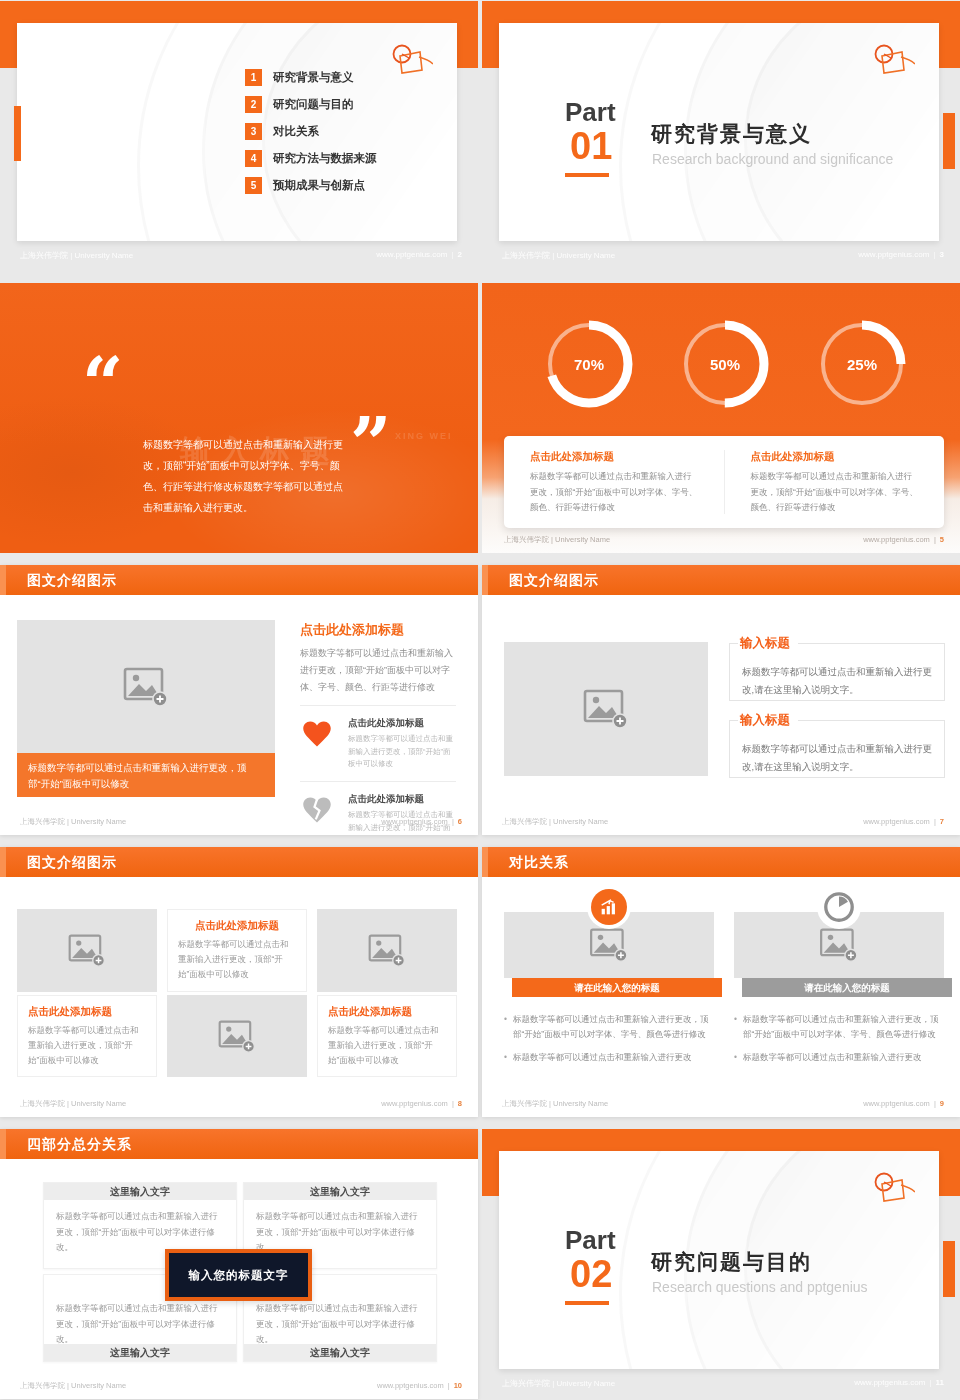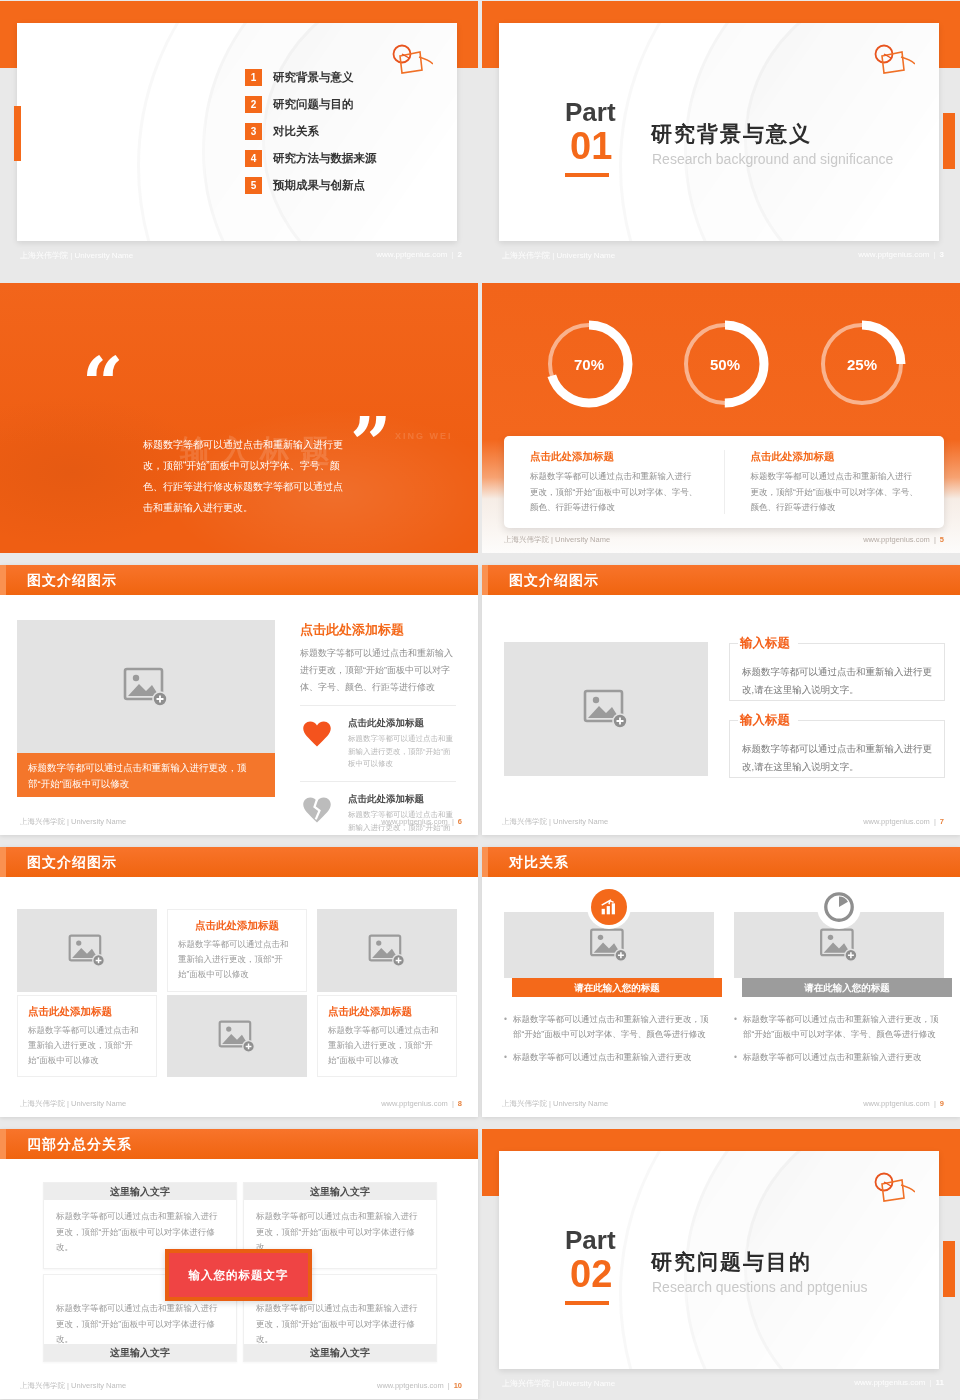--- a/index.html
+++ b/index.html
@@ -106,21 +106,21 @@
   .s9-bar{position:absolute;left:8px;top:89px;width:210px;height:19px;color:#fff;font-size:9.5px;font-weight:bold;text-align:center;line-height:19px;}
   .s9-bar.or{background:#f4691a;} .s9-bar.gr{background:#9c9c9c;}
   .s9-bullets{position:absolute;left:0;top:123px;width:214px;}
   .s9-b{display:flex;gap:6px;font-size:8.5px;color:#8f8f8f;line-height:1.8;margin-bottom:7px;}
   .s9-b .dot{color:#a7a7a7;}
 
   
   .fbox{position:absolute;width:194px;background:#fff;border:1px solid #f0f0f0;box-shadow:0 1px 2px rgba(0,0,0,.04);box-sizing:border-box;}
   .fbox .fh{height:17px;background:#ededed;text-align:center;font-size:10px;font-weight:bold;color:#4a4a4a;line-height:17px;}
   .fbox .fb{padding:9px 12px;font-size:8.5px;color:#9a9a9a;line-height:1.85;}
-  .fcenter{position:absolute;left:165px;top:120px;width:147px;height:52px;background:#ef4444;border:4px solid #e95f12;box-sizing:border-box;color:#fff;font-size:11.5px;font-weight:bold;display:flex;align-items:center;justify-content:center;letter-spacing:1px;box-shadow:0 2px 6px rgba(0,0,0,.15);}
+  .fcenter{position:absolute;left:165px;top:120px;width:147px;height:52px;background:#0f172a;border:4px solid #e95f12;box-sizing:border-box;color:#fff;font-size:11.5px;font-weight:bold;display:flex;align-items:center;justify-content:center;letter-spacing:1px;box-shadow:0 2px 6px rgba(0,0,0,.15);}
 </style>
 </head>
 <body>
 
 <div class="page">
 
   <div class="cell">
     <div class="cover-band"></div>
     <div class="cover-card">
       <div class="arc a1"></div>

